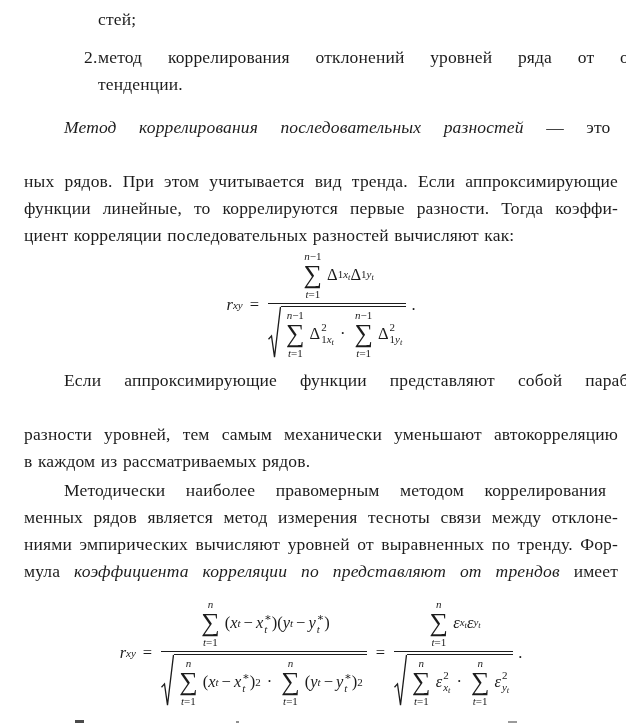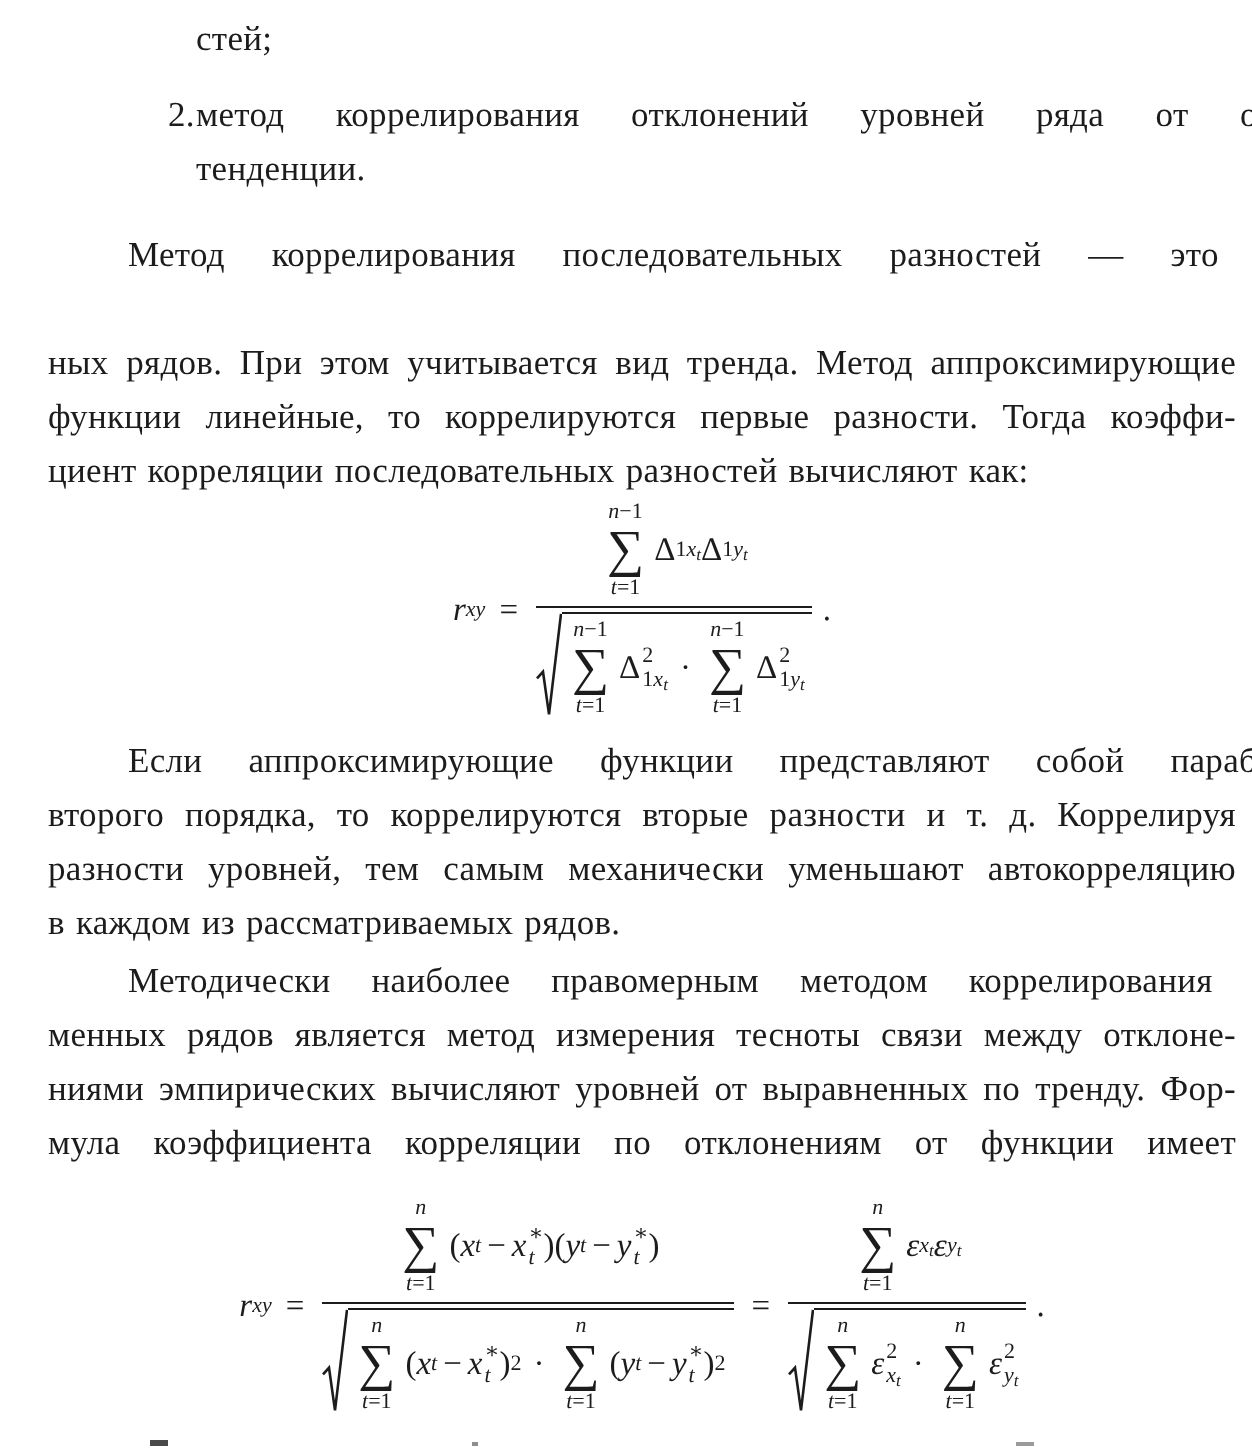--- a/index.html
+++ b/index.html
@@ -4,21 +4,21 @@
 <style>
   html,body{margin:0;padding:0;background:#ffffff;}
   body{width:626px;height:726px;overflow:hidden;
        font-family:"Liberation Serif","DejaVu Serif",serif;color:#1c1c1c;}
   #page{position:relative;width:626px;height:726px;background:#ffffff;}
 
   
   .line{position:absolute;left:24px;width:594px;font-size:17.5px;line-height:27px;
         letter-spacing:0.15px;word-spacing:1px;white-space:normal;}
   .jl{text-align:justify;text-align-last:justify;}
-  .it{}
+  .it{font-style:italic;}
   .ind{padding-left:40px;}          
   .li{padding-left:74px;}           
   .marker{position:absolute;left:60px;top:0;}
 
   
   .formula{position:absolute;left:24px;width:594px;display:flex;justify-content:center;
            align-items:center;font-size:16.5px;font-style:normal;letter-spacing:0;}
   .mrow{display:flex;align-items:center;}
   .eqs{margin:0 7px;}
   .fper{margin-left:3px;}
@@ -61,21 +61,21 @@
     <span class="marker">2.</span>
     <span>метод коррелирования отклонений уровней ряда от основной</span>
   </div>
   <div class="line li" style="top:71px">
     <span>тенденции.</span>
   </div>
 
   <div class="line jl ind" style="top:114px">
     <span class="it">Метод коррелирования последовательных разностей</span><span> — это ме-</span>
   </div>
-  <div class="line jl" style="top:168px"><span>ных рядов. При этом учитывается вид тренда. Метод аппроксимирующие</span></div>
+  <div class="line jl" style="top:168px"><span>ных рядов. При этом учитывается вид тренда. Если аппроксимирующие</span></div>
   <div class="line jl" style="top:195px"><span>функции линейные, то коррелируются первые разности. Тогда коэффи-</span></div>
   <div class="line" style="top:222px"><span>циент корреляции последовательных разностей вычисляют как:</span></div>
 
   <div class="formula" style="top:250px">
     <span class="mrow">
       <i>r</i>
         <span class="sb"><i>xy</i></span>
       <span class="eqs">=</span>
       <span class="frac">
         <span class="fnum">
@@ -142,29 +142,28 @@
                 </span>
             </span>
           </span>
         </span>
       </span>
       <span class="fper">.</span>
     </span>
   </div>
 
   <div class="line jl ind" style="top:367px"><span>Если аппроксимирующие функции представляют собой параболы</span></div>
-  <div class="line jl" style="top:394px"><span>второго порядка, то коррелируются вторые разности и т. д. Коррелируя</span></div>
   <div class="line" style="top:448px"><span>в каждом из рассматриваемых рядов.</span></div>
   <div class="line jl" style="top:421px"><span>разности уровней, тем самым механически уменьшают автокорреляцию</span></div>
 
   <div class="line jl ind" style="top:477px"><span>Методически наиболее правомерным методом коррелирования вре-</span></div>
   <div class="line jl" style="top:504px"><span>менных рядов является метод измерения тесноты связи между отклоне-</span></div>
   <div class="line jl" style="top:531px"><span>ниями эмпирических вычисляют уровней от выравненных по тренду. Фор-</span></div>
   <div class="line jl" style="top:558px">
-    <span>мула </span><span class="it">коэффициента корреляции по отклонениям от функции</span><span> имеет</span>
+    <span>мула </span><span class="it">коэффициента корреляции по представляют от трендов</span><span> имеет</span>
   </div>
 
   <div class="formula" style="top:598px">
     <span class="mrow">
       <i>r</i>
         <span class="sb"><i>xy</i></span>
       <span class="eqs">=</span>
 
       <span class="frac">
         <span class="fnum">

